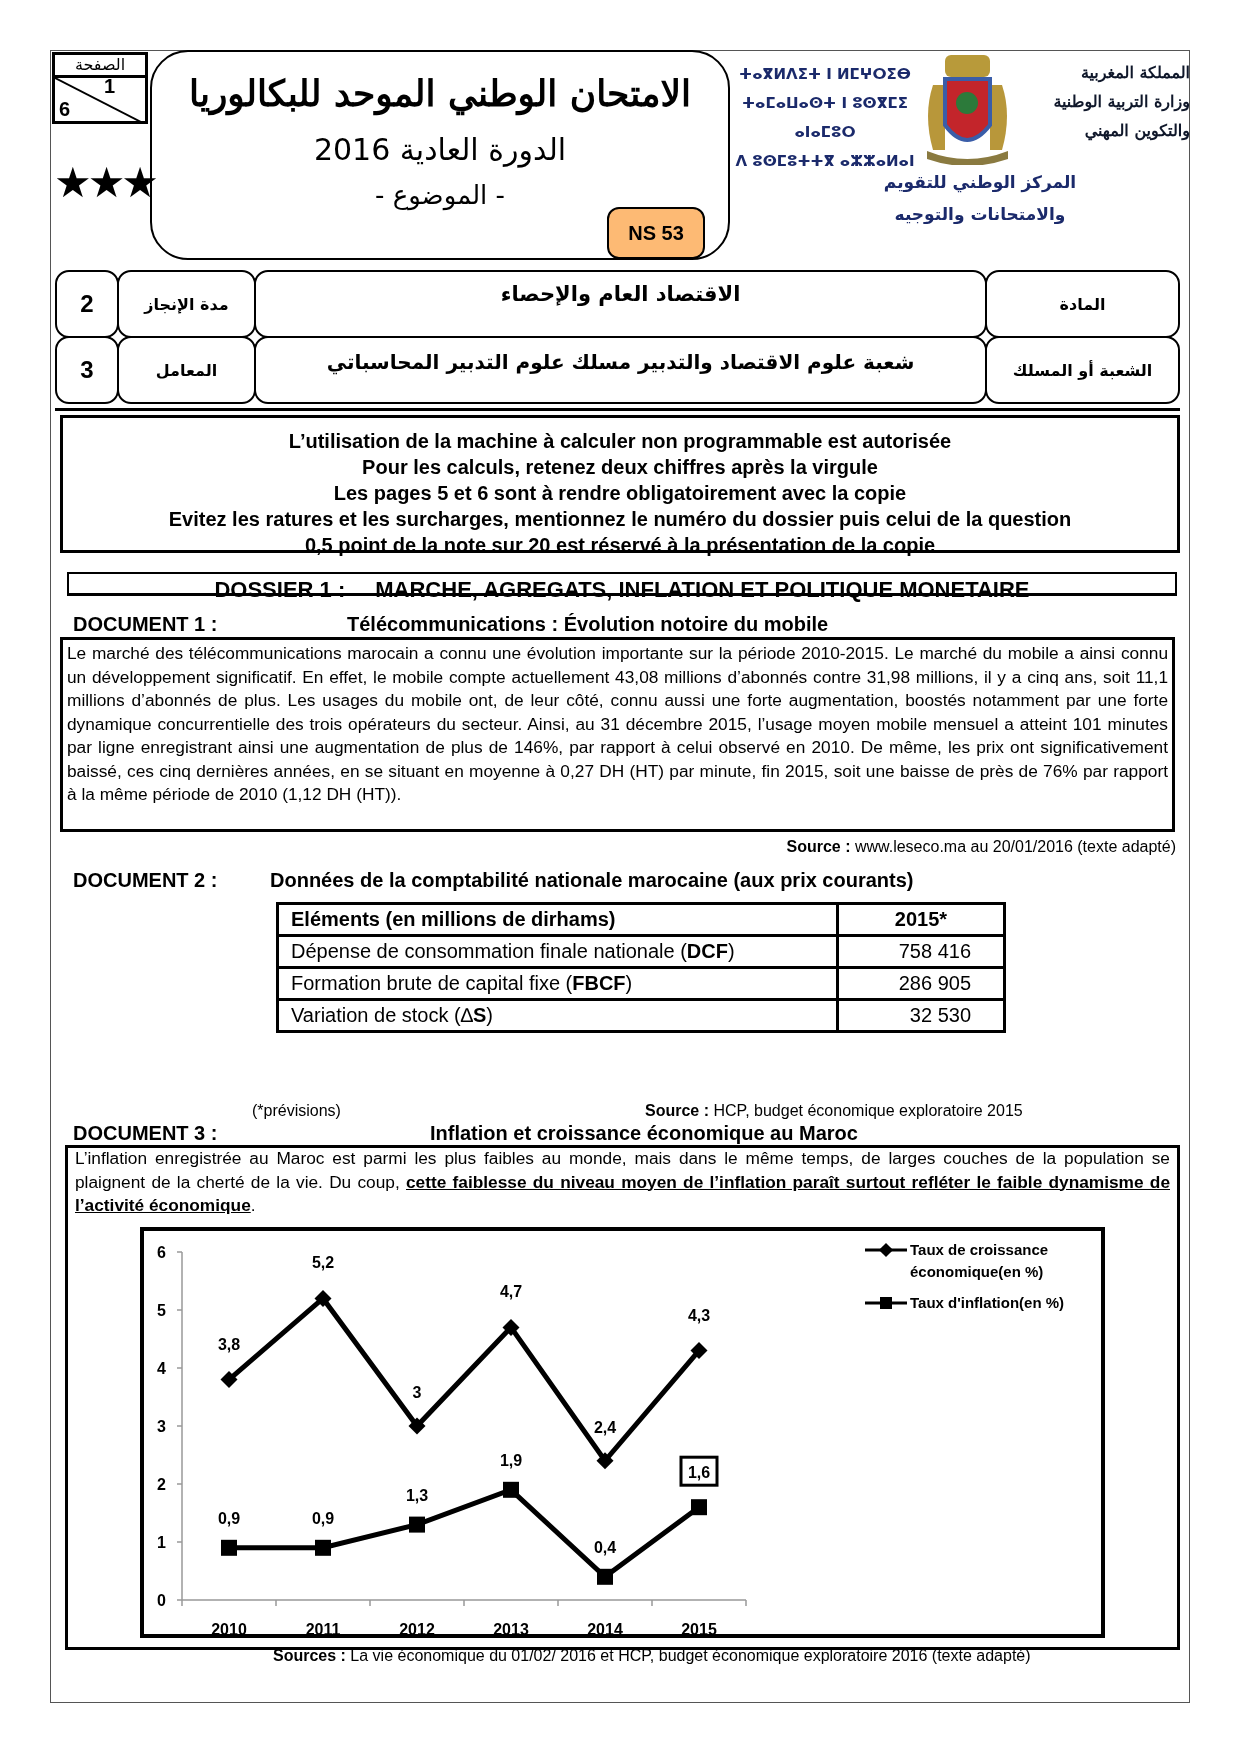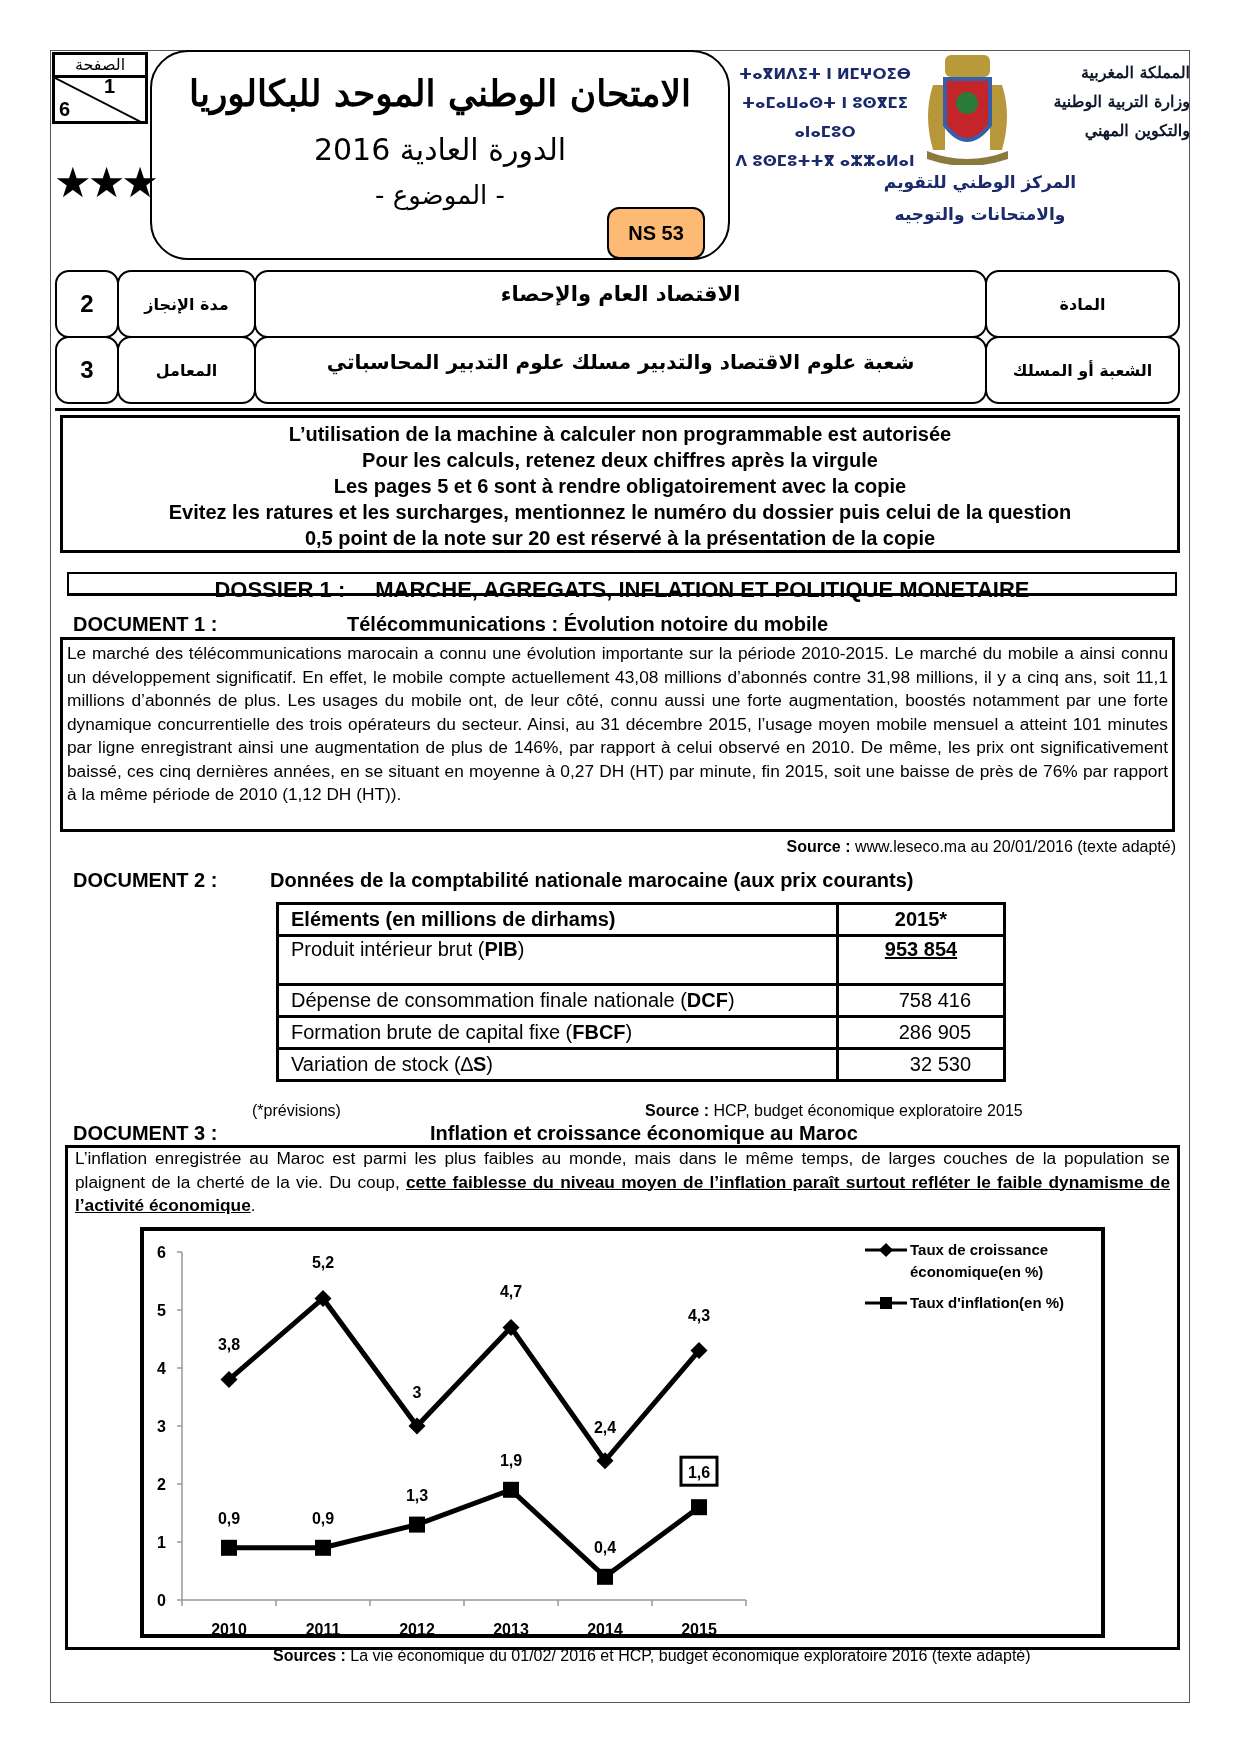--- a/index.html
+++ b/index.html
@@ -20,21 +20,21 @@
   .subject-lbl { left:150px; top:180px; width:580px; text-align:center; font-size:26px; direction:rtl; font-family:"DejaVu Sans", sans-serif; }
   .ns { left:607px; top:207px; width:98px; height:52px; border:2px solid #000; border-radius:12px; box-sizing:border-box; text-align:center; line-height:48px; font-size:20px; font-weight:bold; background:#fdba74; }
   
   .tifinagh { left:730px; top:60px; width:190px; text-align:center; font-family:"DejaVu Sans", sans-serif; font-size:15px; line-height:29px; color:#1b2a6b; font-weight:bold; }
   .emblem { left:915px; top:55px; width:105px; height:110px; }
   .ministry { left:1020px; top:58px; width:170px; text-align:right; font-family:"DejaVu Serif", serif; font-size:16px; font-weight:bold; line-height:29px; color:#0f172a; direction:rtl; }
   .center-name { left:850px; top:166px; width:260px; text-align:center; font-family:"DejaVu Sans", sans-serif; font-size:17px; font-weight:bold; line-height:32px; color:#1b2a6b; direction:rtl; }
   
   .cell { border:2px solid #000; border-radius:14px; box-sizing:border-box; background:#fff; display:flex; align-items:center; justify-content:center; font-weight:bold; direction:rtl; font-family:"DejaVu Sans", sans-serif; }
   
-  .notices { left:60px; top:415px; width:1120px; height:138px; border:3px solid #000; box-sizing:border-box; text-align:center; font-weight:bold; font-size:20px; line-height:26px; padding-top:3px; }
+  .notices { left:60px; top:415px; width:1120px; height:138px; border:3px solid #000; box-sizing:border-box; text-align:center; font-weight:bold; font-size:20px; line-height:26px; padding-top:10px; }
   .dossier { left:67px; top:572px; width:1110px; height:24px; border:2px solid #000; box-sizing:border-box; border-bottom:3px solid #000; text-align:center; font-weight:bold; font-size:22px; line-height:32px; }
   .dossier .gap { display:inline-block; width:30px; }
   .doc-h { font-weight:bold; font-size:20px; line-height:24px; }
   .textbox { border:3px solid #000; box-sizing:border-box; font-size:17.3px; line-height:23.5px; text-align:justify; padding:2px 4px; }
   .source { font-size:16px; }
   .source b { font-weight:bold; }
   
   table.nat { border-collapse:collapse; position:absolute; left:276px; top:902px; width:730px; font-size:20px; }
   table.nat td { border:3px solid #000; padding:1px 12px; height:27px; }
   table.nat td.v { text-align:right; padding-right:32px; width:120px; }
@@ -116,24 +116,20 @@
 <div class="abs textbox" style="left:60px;top:637px;width:1115px;height:195px;">Le marché des télécommunications marocain a connu une évolution importante sur la période 2010-2015. Le marché du mobile a ainsi connu un développement significatif. En effet, le mobile compte actuellement 43,08 millions d’abonnés contre 31,98 millions, il y a cinq ans, soit 11,1 millions d’abonnés de plus. Les usages du mobile ont, de leur côté, connu aussi une forte augmentation, boostés notamment par une forte dynamique concurrentielle des trois opérateurs du secteur. Ainsi, au 31 décembre 2015, l’usage moyen mobile mensuel a atteint 101 minutes par ligne enregistrant ainsi une augmentation de plus de 146%, par rapport à celui observé en 2010. De même, les prix ont significativement baissé, ces cinq dernières années, en se situant en moyenne à 0,27 DH (HT) par minute, fin 2015, soit une baisse de près de 76% par rapport à la même période de 2010 (1,12 DH (HT)).</div>
 <div class="abs source" style="right:64px;top:838px;"><b>Source :</b><span> www.leseco.ma au 20/01/2016 (texte adapté)</span></div>
 
 <div class="abs doc-h" style="left:73px;top:868px;">DOCUMENT 2 :</div>
 <div class="abs doc-h" style="left:270px;top:868px;">Données de la comptabilité nationale marocaine (aux prix courants)</div>
 <table class="nat">
   <tbody>
       <tr>
     <td style="font-weight:bold;">Eléments (en millions de dirhams)</td>
     <td class="vc" style="font-weight:bold;">2015*</td>
-  </tr>
-  <tr class="pib">
-    <td><span>Produit intérieur brut  (</span><b>PIB</b><span>)</span></td>
-    <td class="vc"><b class="ul">953 854</b></td>
   </tr>
   <tr>
     <td><span>Dépense de consommation finale nationale (</span><b>DCF</b><span>)</span></td>
     <td class="v">758 416</td>
   </tr>
   <tr>
     <td><span>Formation brute de capital fixe  (</span><b>FBCF</b><span>)</span></td>
     <td class="v">286 905</td>
   </tr>
   <tr>

